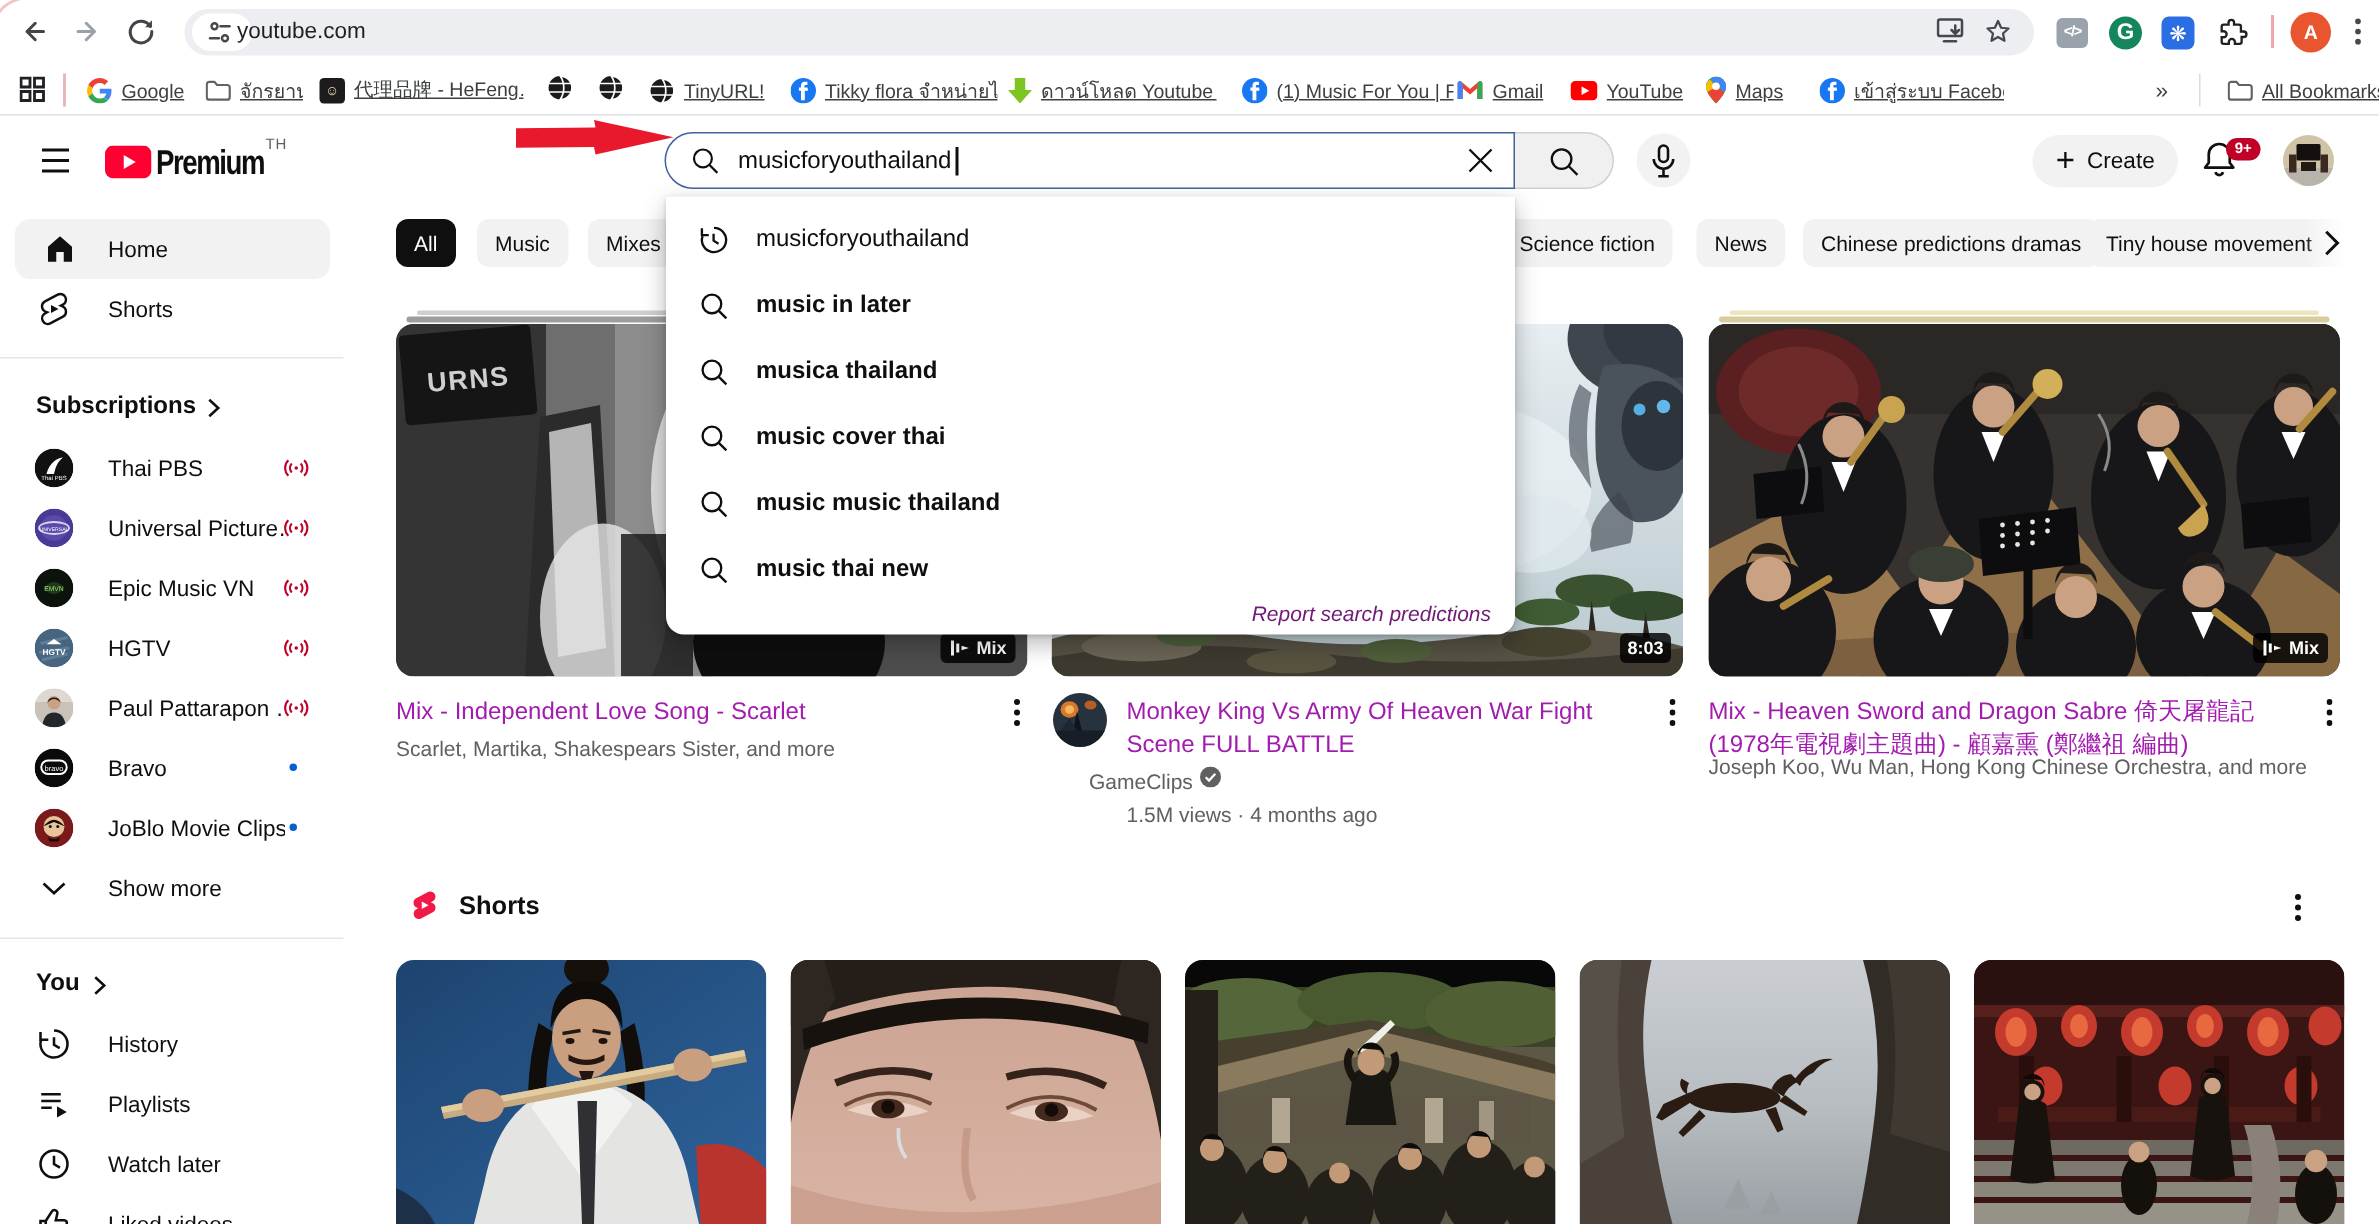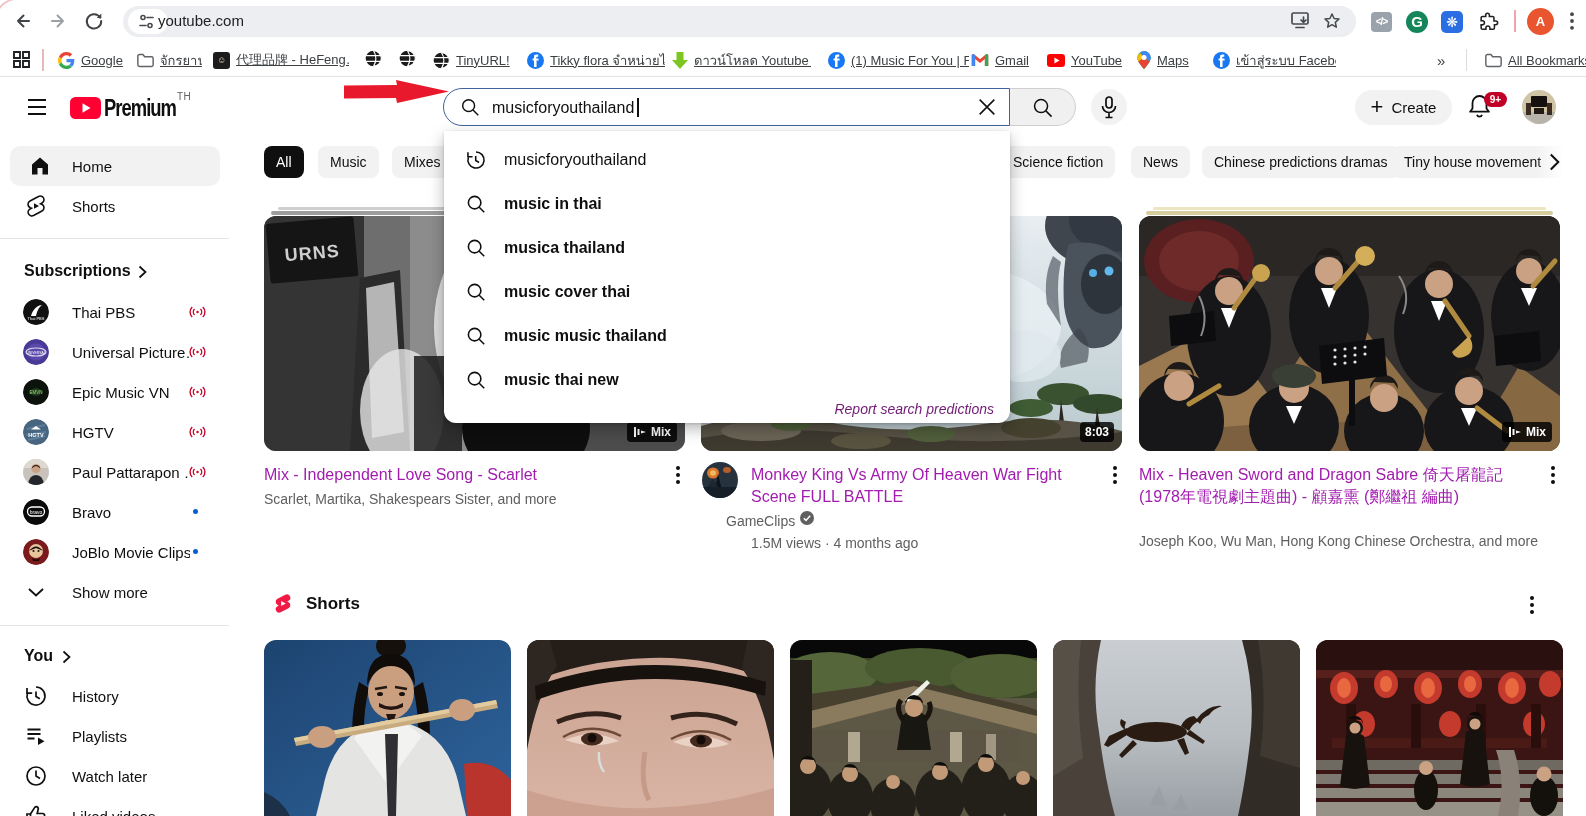--- a/index.html
+++ b/index.html
@@ -637,21 +637,21 @@
         </g>
         <path d="M60 80 q10 20 2 40" stroke="#8a8a8a" stroke-width="2" fill="none"></path>
         <path d="M260 60 q12 18 4 38" stroke="#8a8a8a" stroke-width="2" fill="none"></path>
       </svg>
       <div class="abs" style="right:8px;bottom:9px;background:rgba(0,0,0,.82);color:#fff;font-size:12px;font-weight:bold;border-radius:4px;padding:3px 6px;display:flex;align-items:center;gap:4px">
         <svg width="14" height="12" viewBox="0 0 14 12">
             <path d="M1 1 h2 v10 h-2 z M4.5 3 h2 v6 h-2 z M8 4.5 l5 1.5 -5 1.5 z" fill="#fff"></path>
           </svg>Mix</div>
     </div>
     <div class="vtitle" style="left:1139px;top:464px;width:400px">Mix - Heaven Sword and Dragon Sabre 倚天屠龍記 (1978年電視劇主題曲) - 顧嘉熏 (鄭繼祖 編曲)</div>
-    <div class="vby" style="left:1139px;top:531px">Joseph Koo, Wu Man, Hong Kong Chinese Orchestra, and more</div>
+    <div class="vby" style="left:1139px;top:501px">Joseph Koo, Wu Man, Hong Kong Chinese Orchestra, and more</div>
     <svg class="dots3" style="left:1551px;top:466px" viewBox="0 0 4 18">
         <circle cx="2" cy="2" r="2" fill="#0f0f0f"></circle>
         <circle cx="2" cy="9" r="2" fill="#0f0f0f"></circle>
         <circle cx="2" cy="16" r="2" fill="#0f0f0f"></circle>
       </svg>
   </div>
 
   <div id="shorts">
     <svg class="abs" style="left:272px;top:592px" width="22" height="23" viewBox="0 0 24 24">
       <path d="M17.77 10.32l-1.2-.5L18 9.06a3.74 3.74 0 0 0-3.5-6.62L6 6.94a3.74 3.74 0 0 0 .23 6.74l1.2.49L6 14.93a3.75 3.75 0 0 0 3.5 6.63l8.5-4.5a3.74 3.74 0 0 0-.23-6.74z" fill="#f01a45"></path>
@@ -857,21 +857,21 @@
           <path d="M3.2 3.5 v5 h5" fill="none" stroke="#0f0f0f" stroke-width="1.7"></path>
           <path d="M11.7 7.5 v5 l3.6 2.2" fill="none" stroke="#0f0f0f" stroke-width="1.7"></path>
         </svg>
       <span>musicforyouthailand</span>
     </div>
     <div class="sugg" style="top:73px">
         <svg class="sg" viewBox="0 0 24 24">
           <circle cx="10.5" cy="10.5" r="6.8" fill="none" stroke="#0f0f0f" stroke-width="1.7"></circle>
           <line x1="15.5" y1="15.5" x2="21" y2="21" stroke="#0f0f0f" stroke-width="1.7"></line>
         </svg>
-        <b>music in thai</b>
+        <b>music in later</b>
       </div>
     <div class="sugg" style="top:117px">
         <svg class="sg" viewBox="0 0 24 24">
           <circle cx="10.5" cy="10.5" r="6.8" fill="none" stroke="#0f0f0f" stroke-width="1.7"></circle>
           <line x1="15.5" y1="15.5" x2="21" y2="21" stroke="#0f0f0f" stroke-width="1.7"></line>
         </svg>
         <b>musica thailand</b>
       </div>
     <div class="sugg" style="top:161px">
         <svg class="sg" viewBox="0 0 24 24">

